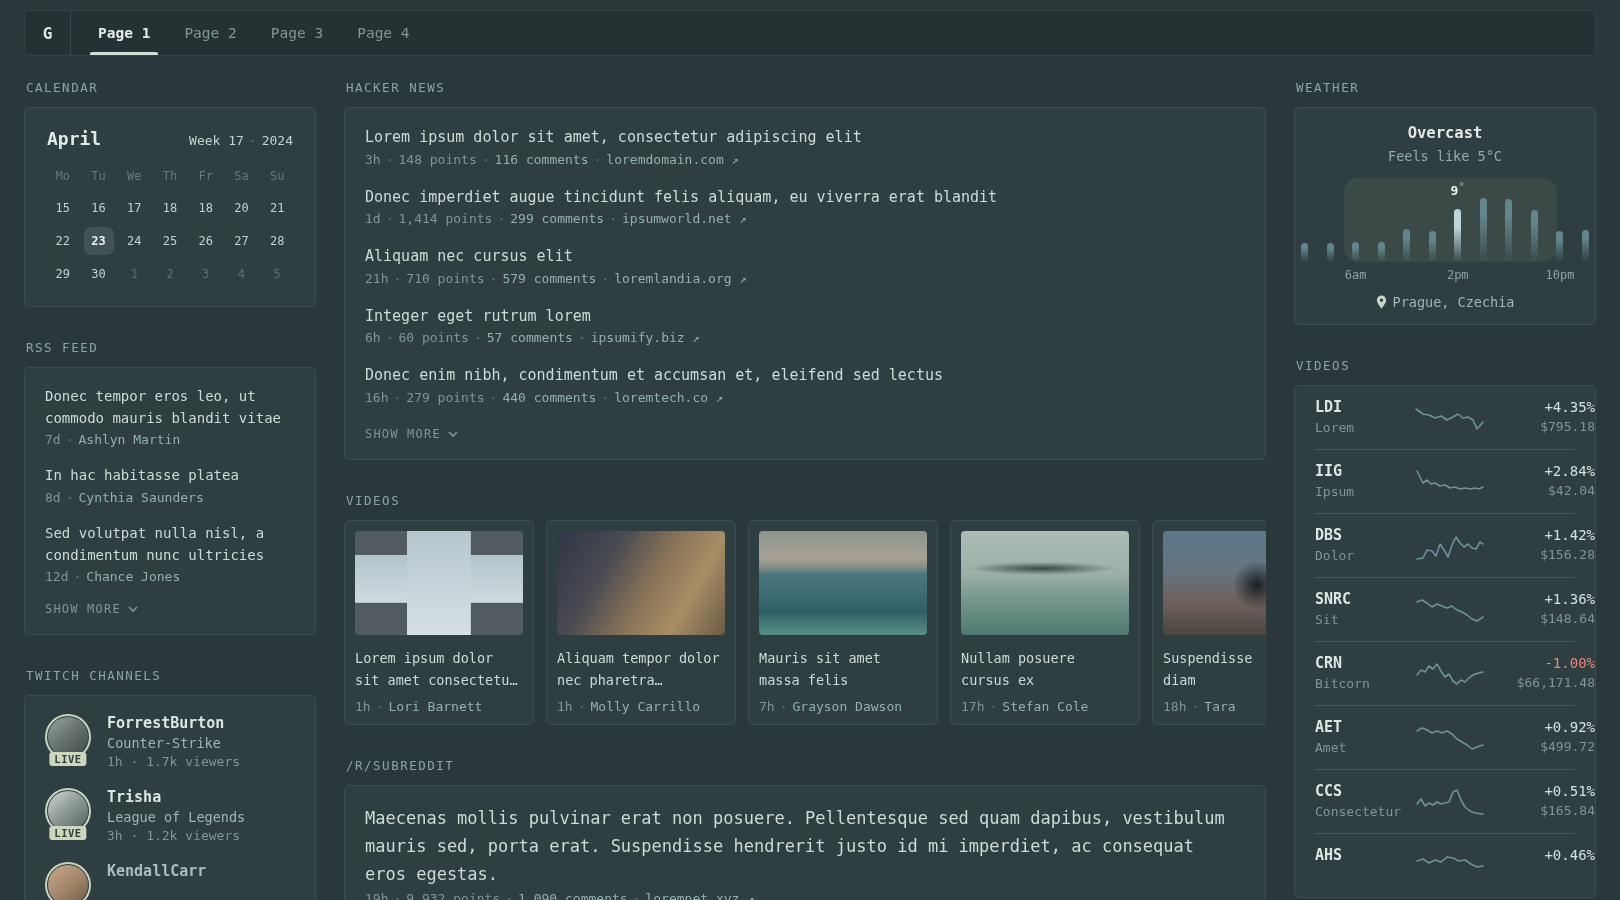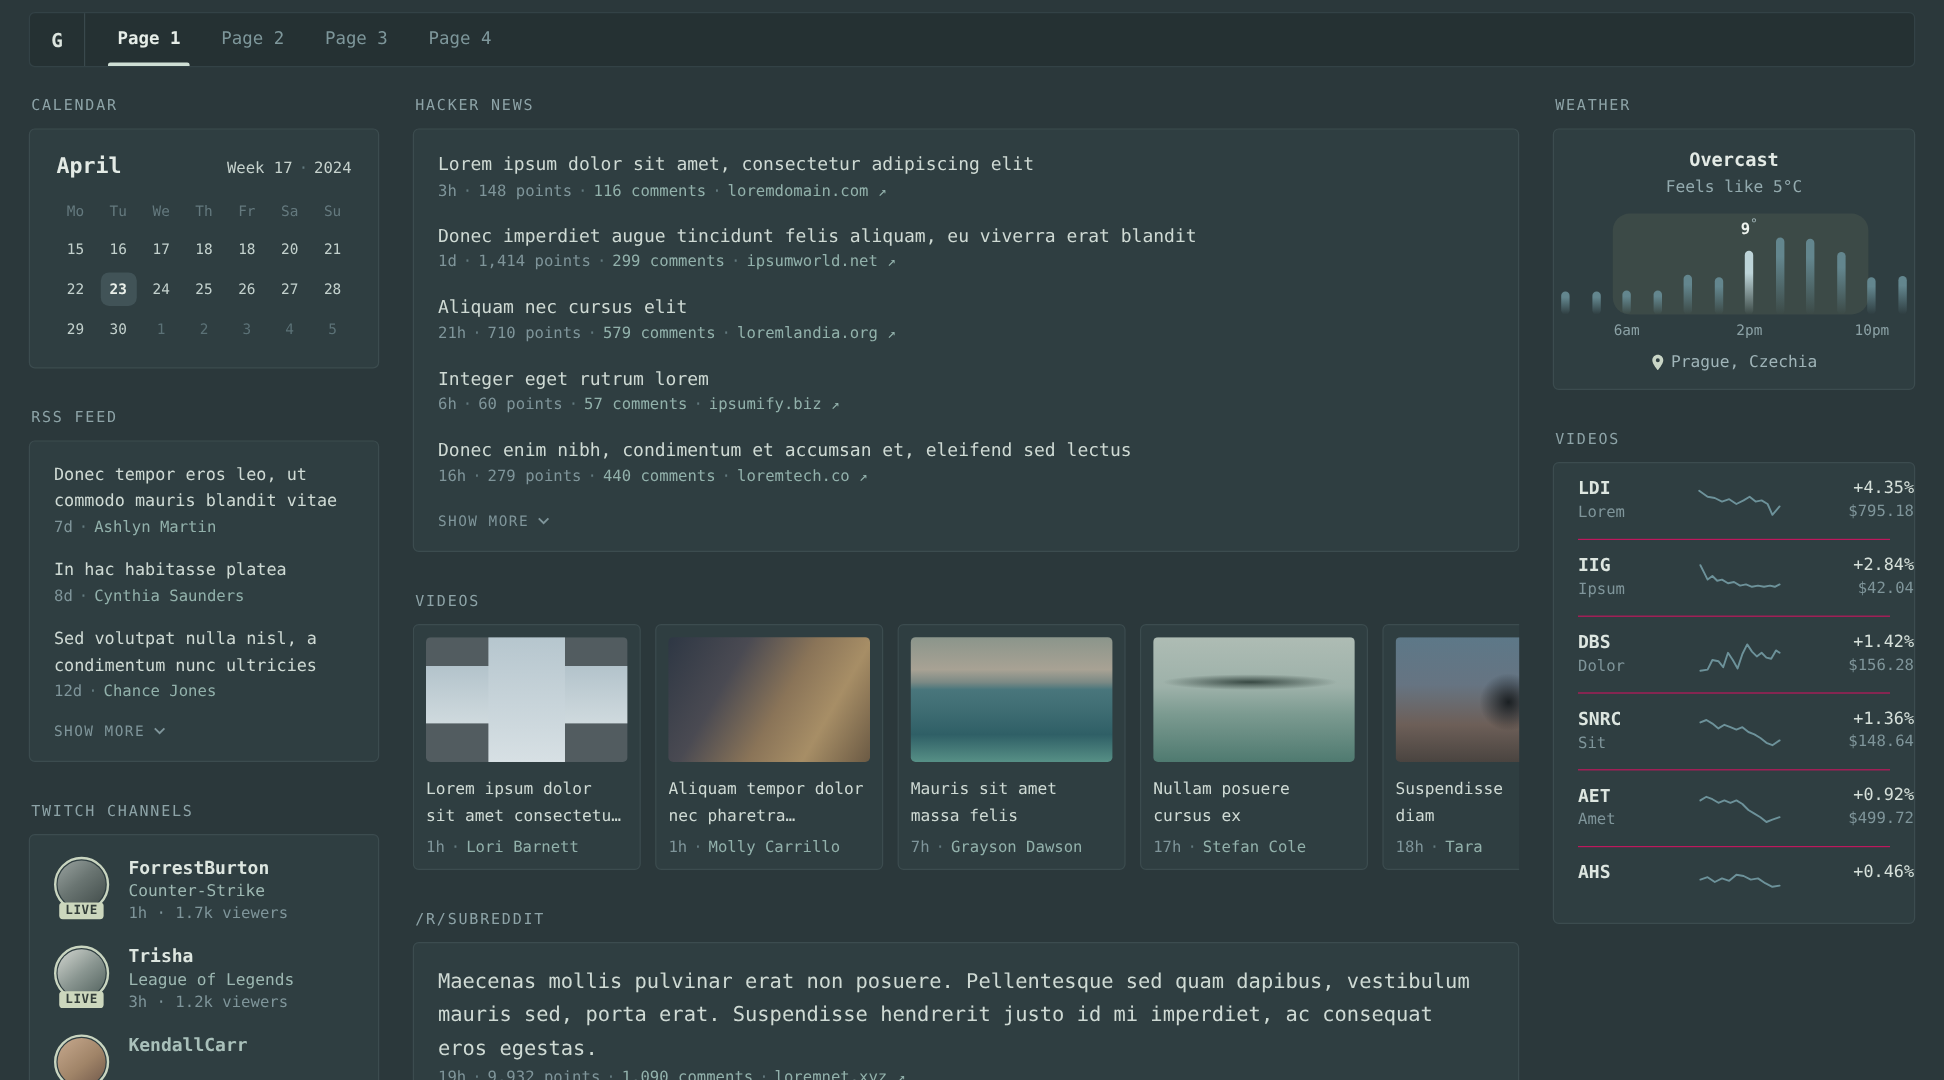--- a/index.html
+++ b/index.html
@@ -439,35 +439,65 @@
                 <polyline points="2,7 7,5 12,8 17,12 22,9 27,11 32,13 37,11 42,15 47,17 52,20 57,24 62,26 68,22"></polyline>
               </svg>
             </div>
           <div class="stock-right">
               <div class="stock-change">+1.36%</div>
               <div class="stock-price">$148.64</div>
             </div>
         </div>
         <div class="stock-row">
           <div class="stock-left">
+              <div class="stock-ticker">CRN</div>
+              <div class="stock-name">Bitcorn</div>
+            </div>
+          <div class="stock-spark">
+              <svg class="spark" width="70" height="30" viewBox="0 0 70 30">
+                <polyline points="2,16 6,11 10,13 14,7 18,10 22,5 26,12 30,18 34,15 38,22 42,25 46,21 50,23 55,18 60,15 68,13"></polyline>
+              </svg>
+            </div>
+          <div class="stock-right">
+              <div class="stock-change neg">-1.00%</div>
+              <div class="stock-price">$66,171.48</div>
+            </div>
+        </div>
+        <div class="stock-row">
+          <div class="stock-left">
               <div class="stock-ticker">AET</div>
               <div class="stock-name">Amet</div>
             </div>
           <div class="stock-spark">
               <svg class="spark" width="70" height="30" viewBox="0 0 70 30">
                 <polyline points="2,8 7,5 12,7 17,10 22,8 27,10 32,8 37,11 42,16 47,19 52,22 57,26 62,24 68,22"></polyline>
               </svg>
             </div>
           <div class="stock-right">
               <div class="stock-change">+0.92%</div>
               <div class="stock-price">$499.72</div>
             </div>
         </div>
         <div class="stock-row">
           <div class="stock-left">
+              <div class="stock-ticker">CCS</div>
+              <div class="stock-name">Consectetur</div>
+            </div>
+          <div class="stock-spark">
+              <svg class="spark" width="70" height="30" viewBox="0 0 70 30">
+                <polyline points="2,17 6,12 10,19 14,16 18,18 22,15 26,17 30,16 34,15 38,5 42,3 46,13 50,20 55,24 60,26 68,27"></polyline>
+              </svg>
+            </div>
+          <div class="stock-right">
+              <div class="stock-change">+0.51%</div>
+              <div class="stock-price">$165.84</div>
+            </div>
+        </div>
+        <div class="stock-row">
+          <div class="stock-left">
               <div class="stock-ticker">AHS</div>
               <div class="stock-name"></div>
             </div>
           <div class="stock-spark">
               <svg class="spark" width="70" height="30" viewBox="0 0 70 30">
                 <polyline points="2,10 8,8 14,12 20,9 26,11 32,6 38,7 44,10 50,9 56,13 62,16 68,15"></polyline>
               </svg>
             </div>
           <div class="stock-right">
               <div class="stock-change">+0.46%</div>

